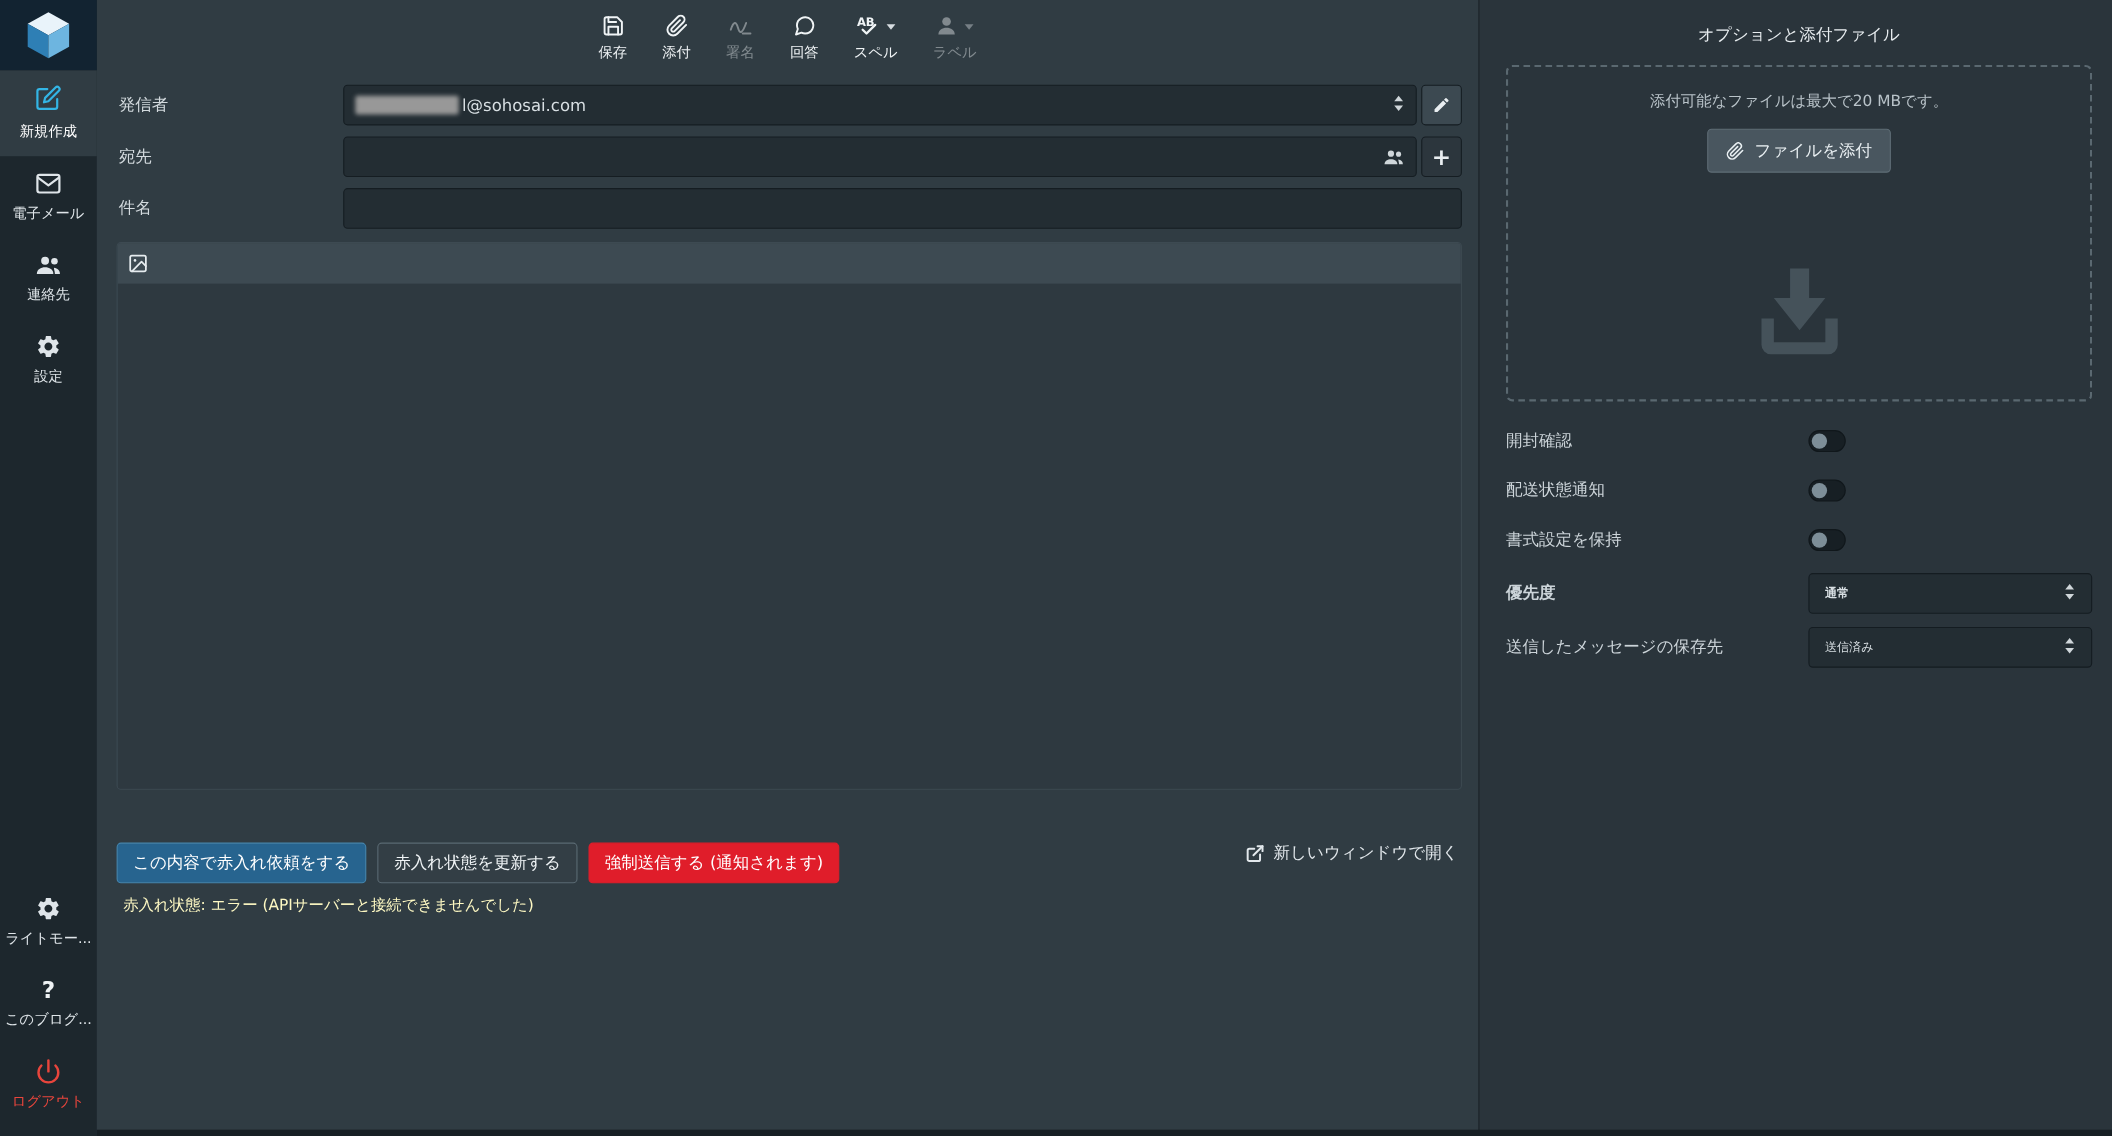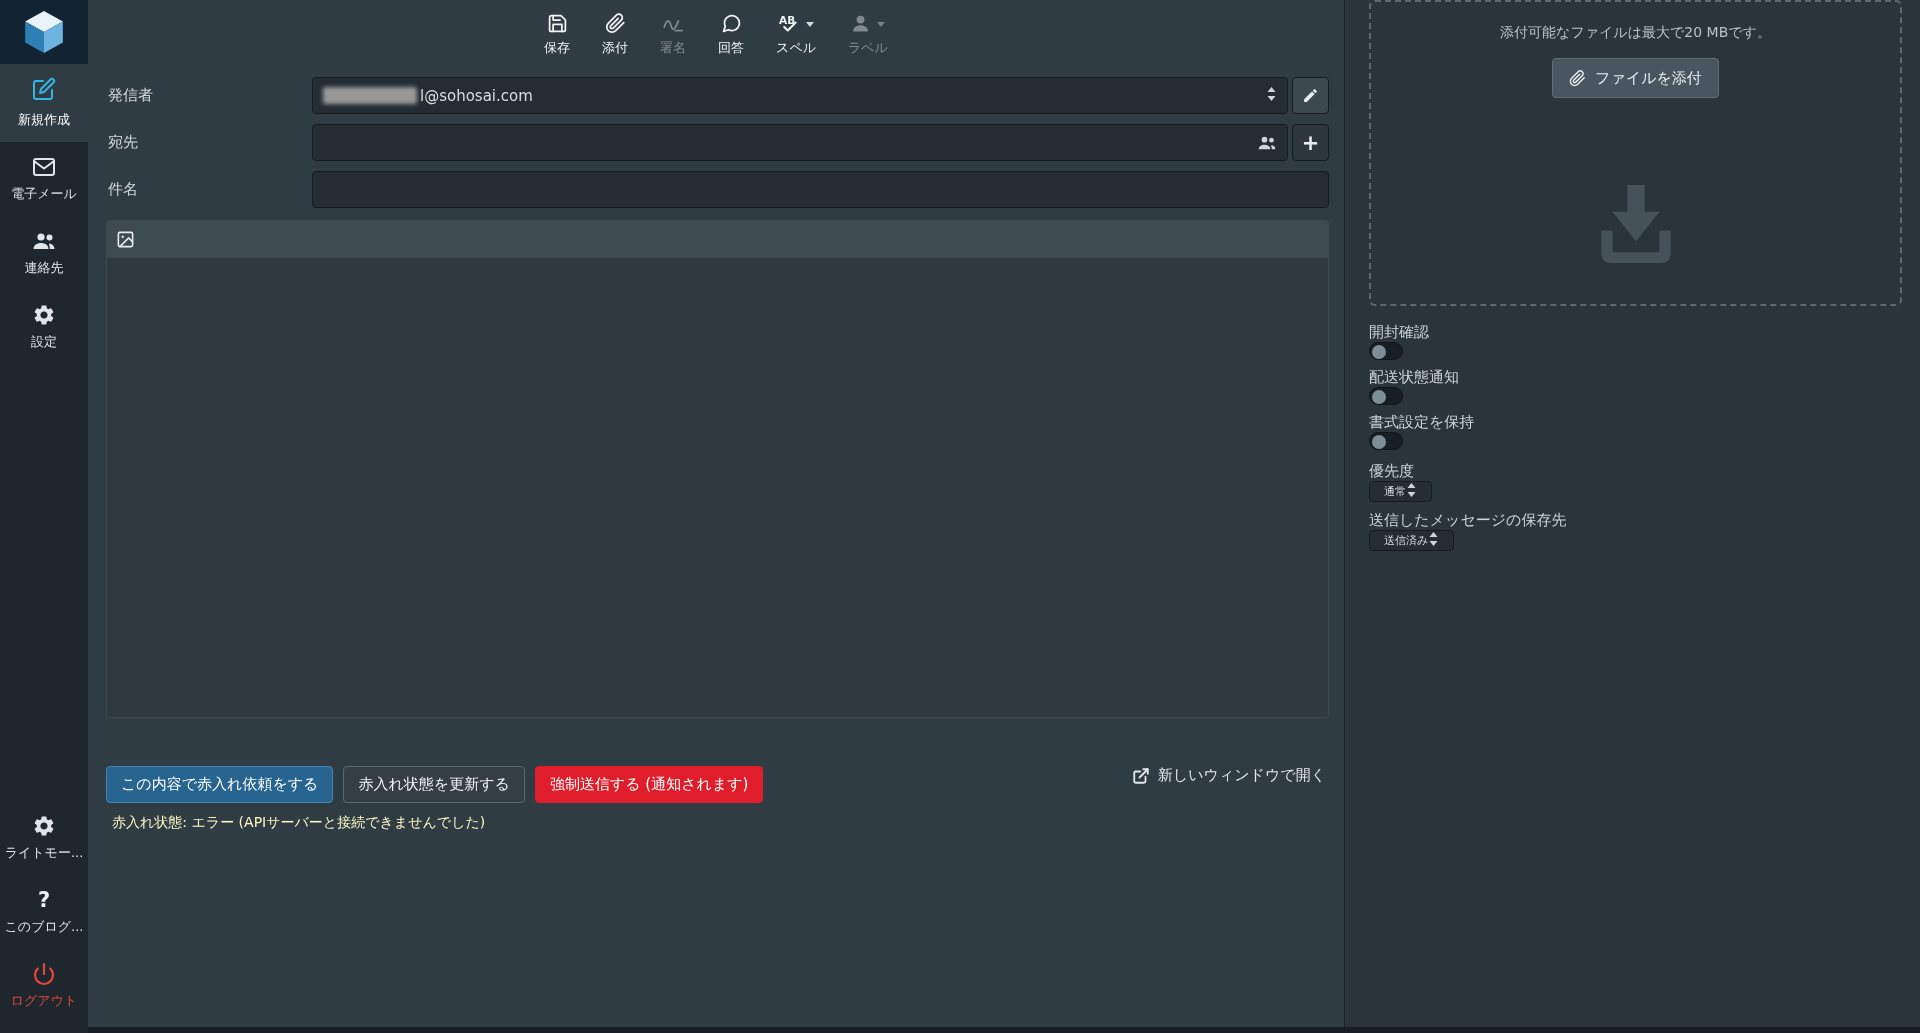--- a/index.html
+++ b/index.html
@@ -67,21 +67,21 @@
   .options { width:576px; flex-shrink:0; background:#2a343b; border-left:1px solid #1b2328;
              padding:0 18px 0 24px; display:flex; flex-direction:column; }
   .op-title { text-align:center; color:#e8edf0; font-size:15px; margin:22px 0 18px; }
   .dropzone { border:2px dashed #5a6870; border-radius:6px; height:306px;
               display:flex; flex-direction:column; align-items:center; padding-top:22px; }
   .dz-hint { color:#b9c3c9; font-size:14px; }
   .dz-btn { margin-top:16px; height:40px; padding:1px 16px; background:#49565f;
             border:1px solid #5f6d76; border-radius:4px; color:#eaf0f3; font-size:15px;
             display:flex; align-items:center; gap:9px; cursor:pointer; }
   .dz-icon { margin-top:auto; margin-bottom:24px; }
-  .op-row { display:flex; align-items:flex-start; height:37px; margin-top:8px;flex-direction:column; }
+  .op-row { display:flex; align-items:center; height:37px; margin-top:8px; }
   .op-row.first { margin-top:17px; }
   .op-label { width:275px; flex-shrink:0; color:#ccd4d9; font-size:15px; }
   .toggle { width:34px; height:20px; border-radius:10px; background:#171f24;
             border:1px solid #10171b; position:relative; cursor:pointer; }
   .toggle .knob { position:absolute; left:2px; top:2px; width:14px; height:14px;
                   border-radius:50%; background:#7d8e98; }
   .op-select { flex:1; height:37px; background:#232d33; border:1px solid #141c21;
                border-radius:4px; display:flex; align-items:center; padding:0 14px;
                color:#d8dfe3; font-size:11px; cursor:pointer; }
 
@@ -292,20 +292,21 @@
           <line x1="10" y1="14" x2="21" y2="3"></line>
         </svg>
         <span>新しいウィンドウで開く</span>
       </div>
     </div>
 
     <div class="status">赤入れ状態: エラー (APIサーバーと接続できませんでした)</div>
   </main>
 
   <aside class="options">
+    <div class="op-title">オプションと添付ファイル</div>
 
     <div class="dropzone">
       <span class="dz-hint">添付可能なファイルは最大で20 MBです。</span>
       <div class="dz-btn">
         <svg width="17" height="17" viewBox="0 0 24 24" fill="none" stroke="#eaf0f3" stroke-width="2" stroke-linecap="round" stroke-linejoin="round">
             <path d="M21.44 11.05l-9.19 9.19a6 6 0 0 1-8.49-8.49l9.19-9.19a4 4 0 0 1 5.66 5.66l-9.2 9.19a2 2 0 0 1-2.83-2.83l8.49-8.48"></path>
           </svg>
         <span>ファイルを添付</span>
       </div>
       <div class="dz-icon">
@@ -330,21 +331,21 @@
         </div>
     </div>
 
     <div class="op-row">
       <span class="op-label">書式設定を保持</span>
       <div class="toggle">
           <div class="knob"></div>
         </div>
     </div>
 
-    <div class="op-row" style="margin-top:12px;">
+    <div class="op-row" style="margin-top:12px;font-weight:bold;">
       <span class="op-label">優先度</span>
       <div class="op-select">
         <span>通常</span>
         <span class="updown">
           <svg width="11" height="16" viewBox="0 0 10 16">
               <path d="M5 1l4 5H1z" fill="#cfd6da"></path>
               <path d="M5 15l4-5H1z" fill="#cfd6da"></path>
             </svg>
         </span>
       </div>

